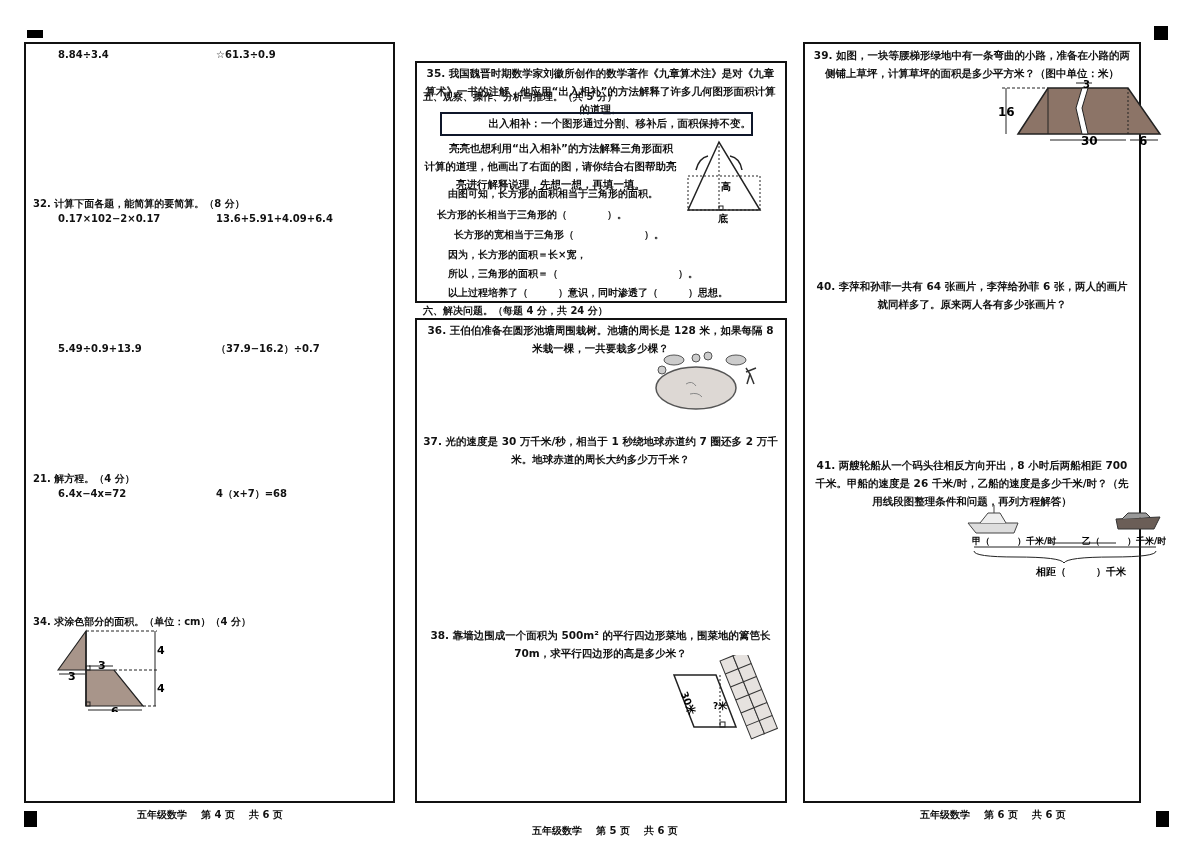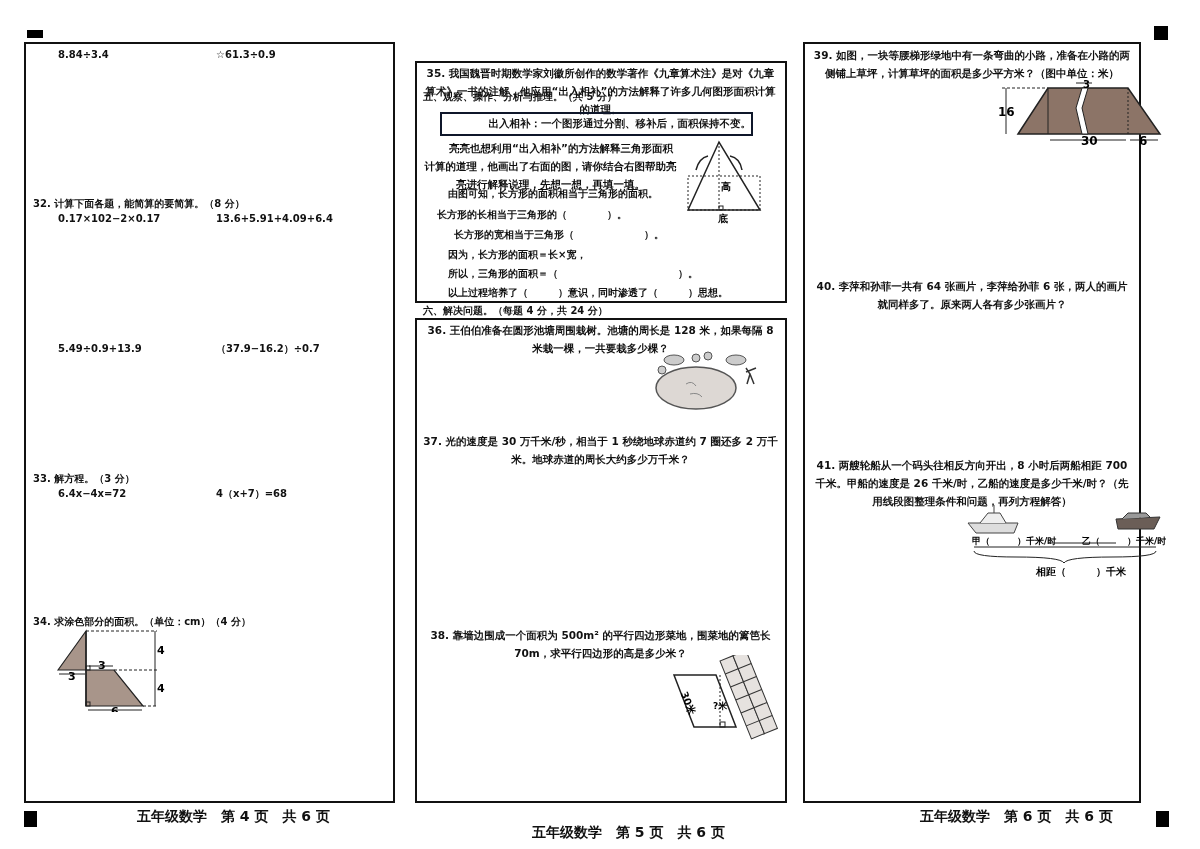--- a/index.html
+++ b/index.html
@@ -2,21 +2,21 @@
 <html><head>
 <meta charset="utf-8">
 <style>
   html,body{margin:0;padding:0;background:#fff;}
   body{width:1200px;height:849px;position:relative;overflow:hidden;font-family:"DejaVu Sans","Liberation Sans",sans-serif;color:#111;}
   .abs{position:absolute;}
   .panel{position:absolute;border:2px solid #111;box-sizing:border-box;}
   .mark{position:absolute;background:#000;}
   .t{position:absolute;font-size:10px;font-weight:bold;white-space:nowrap;line-height:14px;}
   .q{position:absolute;font-size:10.5px;font-weight:bold;line-height:18px;text-align:center;}
-  .footer{position:absolute;font-size:14px;font-weight:bold;white-space:nowrap;}
+  .footer{position:absolute;font-size:10px;font-weight:bold;white-space:nowrap;}
   .footer span{margin-right:14px;}
   .defbox{position:absolute;border:2px solid #0f172a;box-sizing:border-box;font-size:10.5px;font-weight:bold;text-align:right;line-height:18px;}
   svg text{font-family:"DejaVu Sans","Liberation Sans",sans-serif;font-weight:bold;}
 </style>
 </head>
 <body>
 
 <div class="mark" style="left:27px;top:30px;width:16px;height:8px;"></div>
 <div class="mark" style="left:1154px;top:26px;width:14px;height:14px;"></div>
 <div class="mark" style="left:24px;top:811px;width:13px;height:16px;"></div>
@@ -26,21 +26,21 @@
 
 <div class="t" style="left:58px;top:48px;">8.84÷3.4</div>
 <div class="t" style="left:216px;top:48px;">☆61.3÷0.9</div>
 
 <div class="t" style="left:33px;top:197px;">32. 计算下面各题，能简算的要简算。（8 分）</div>
 <div class="t" style="left:58px;top:212px;">0.17×102−2×0.17</div>
 <div class="t" style="left:216px;top:212px;">13.6+5.91+4.09+6.4</div>
 <div class="t" style="left:58px;top:342px;">5.49÷0.9+13.9</div>
 <div class="t" style="left:216px;top:342px;">（37.9−16.2）÷0.7</div>
 
-<div class="t" style="left:33px;top:472px;">33. 解方程。（3 分）</div>
+<div class="t" style="left:33px;top:472px;">21. 解方程。（4 分）</div>
 <div class="t" style="left:58px;top:487px;">6.4x−4x=72</div>
 <div class="t" style="left:216px;top:487px;text-align:right;">4（x+7）=68</div>
 
 <div class="t" style="left:33px;top:615px;">34. 求涂色部分的面积。（单位：cm）（4 分）</div>
 <svg class="abs" style="left:55px;top:628px;" width="120" height="84" viewBox="0 0 120 84">
   <polygon points="3,42 31,3 31,42" fill="#a8958a" stroke="#222" stroke-width="1.2"></polygon>
   <polygon points="31,42 59,42 88,78 31,78" fill="#a8958a" stroke="#222" stroke-width="1.2"></polygon>
   <line x1="31" y1="3" x2="31" y2="78" stroke="#222" stroke-width="1.5"></line>
   <line x1="31" y1="3" x2="102" y2="3" stroke="#222" stroke-dasharray="3,2"></line>
   <line x1="59" y1="42" x2="102" y2="42" stroke="#222" stroke-dasharray="3,2"></line>

